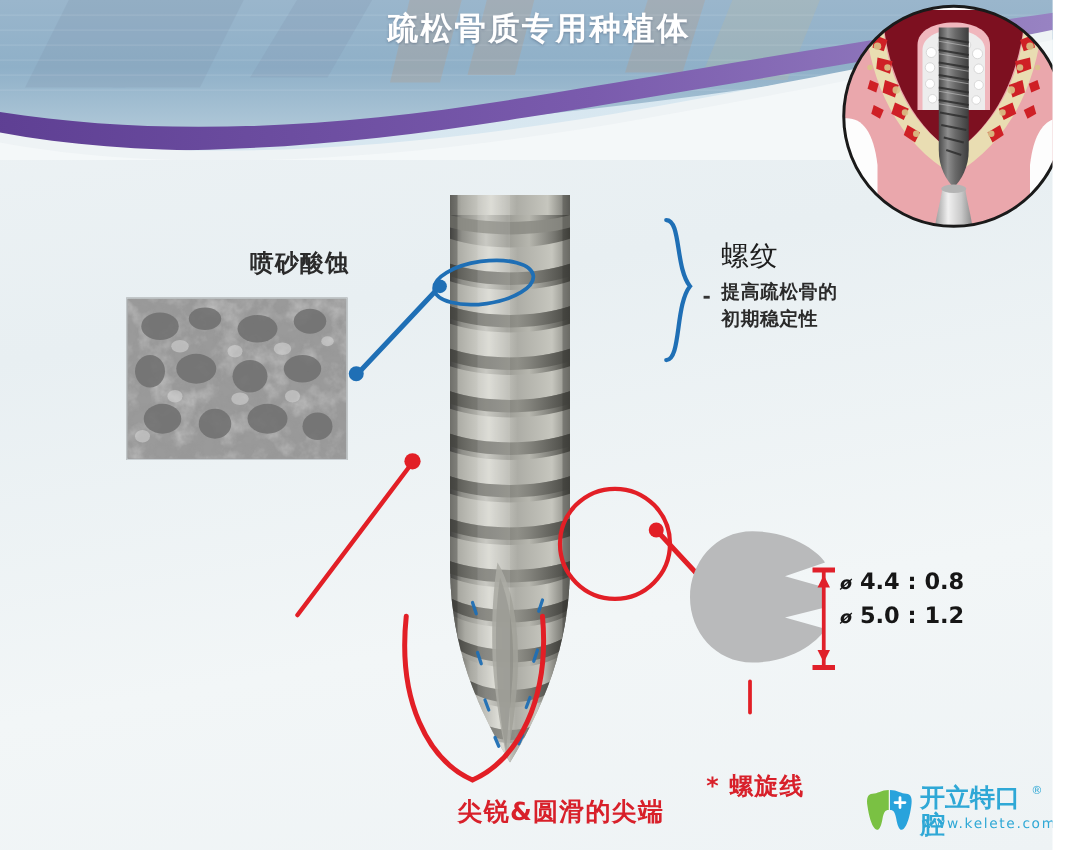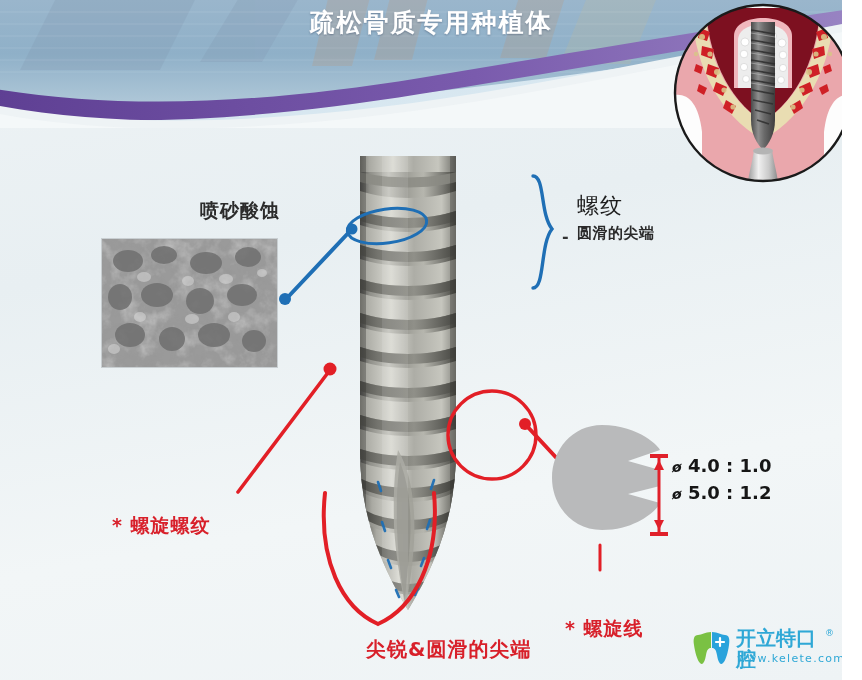--- a/index.html
+++ b/index.html
@@ -500,36 +500,36 @@
 
     <path d="M325,493 C318,560 342,608 378,624 C414,608 440,560 434,493" fill="none" stroke="#e21f26" stroke-width="4" stroke-linecap="round"></path>
 
     <path d="M600,570 L600,545" stroke="#e21f26" stroke-width="3" fill="none" stroke-linecap="round"></path>
   </svg>
 
   <div class="thread-dash">-</div>
   <div class="thread-block">
     <div class="thread-title">螺纹</div>
     <div class="thread-sub">
-      <div>圆滑的尖端</div>
+      <div>提高疏松骨的</div>
+      <div>初期稳定性</div>
     </div>
   </div>
 
   <div class="specs">
     <div class="spec-row">
       <span class="spec-dia">ø</span>
-      <span>4.0 : 1.0</span>
+      <span>4.4 : 0.8</span>
     </div>
     <div class="spec-row">
       <span class="spec-dia">ø</span>
       <span>5.0 : 1.2</span>
     </div>
   </div>
 
-  <div class="cap-red cap-spiral-thread">* 螺旋螺纹</div>
   <div class="cap-red cap-spiral-line">* 螺旋线</div>
   <div class="cap-red cap-tip">尖锐&amp;圆滑的尖端</div>
 
   <div class="logo">
     <svg class="logo-mark" width="40" height="36" viewBox="0 0 40 36">
       <path d="M19,2 C13,2 10,5 6,5 C2,5 1,9 2,15 C3,22 5,30 8,33 C11,36 13,31 14,25 C15,20 16,18 19,18 Z" fill="#7ac143"></path>
       <path d="M20,2 C26,2 29,5 33,5 C37,5 38,9 37,15 C36,22 34,30 31,33 C28,36 26,31 25,25 C24,20 23,18 20,18 Z" fill="#29a3dc"></path>
       <path d="M28,8 l0,8 M24,12 l8,0" stroke="#ffffff" stroke-width="2.2" stroke-linecap="round"></path>
     </svg>
     <div class="logo-text">开立特口腔</div>

